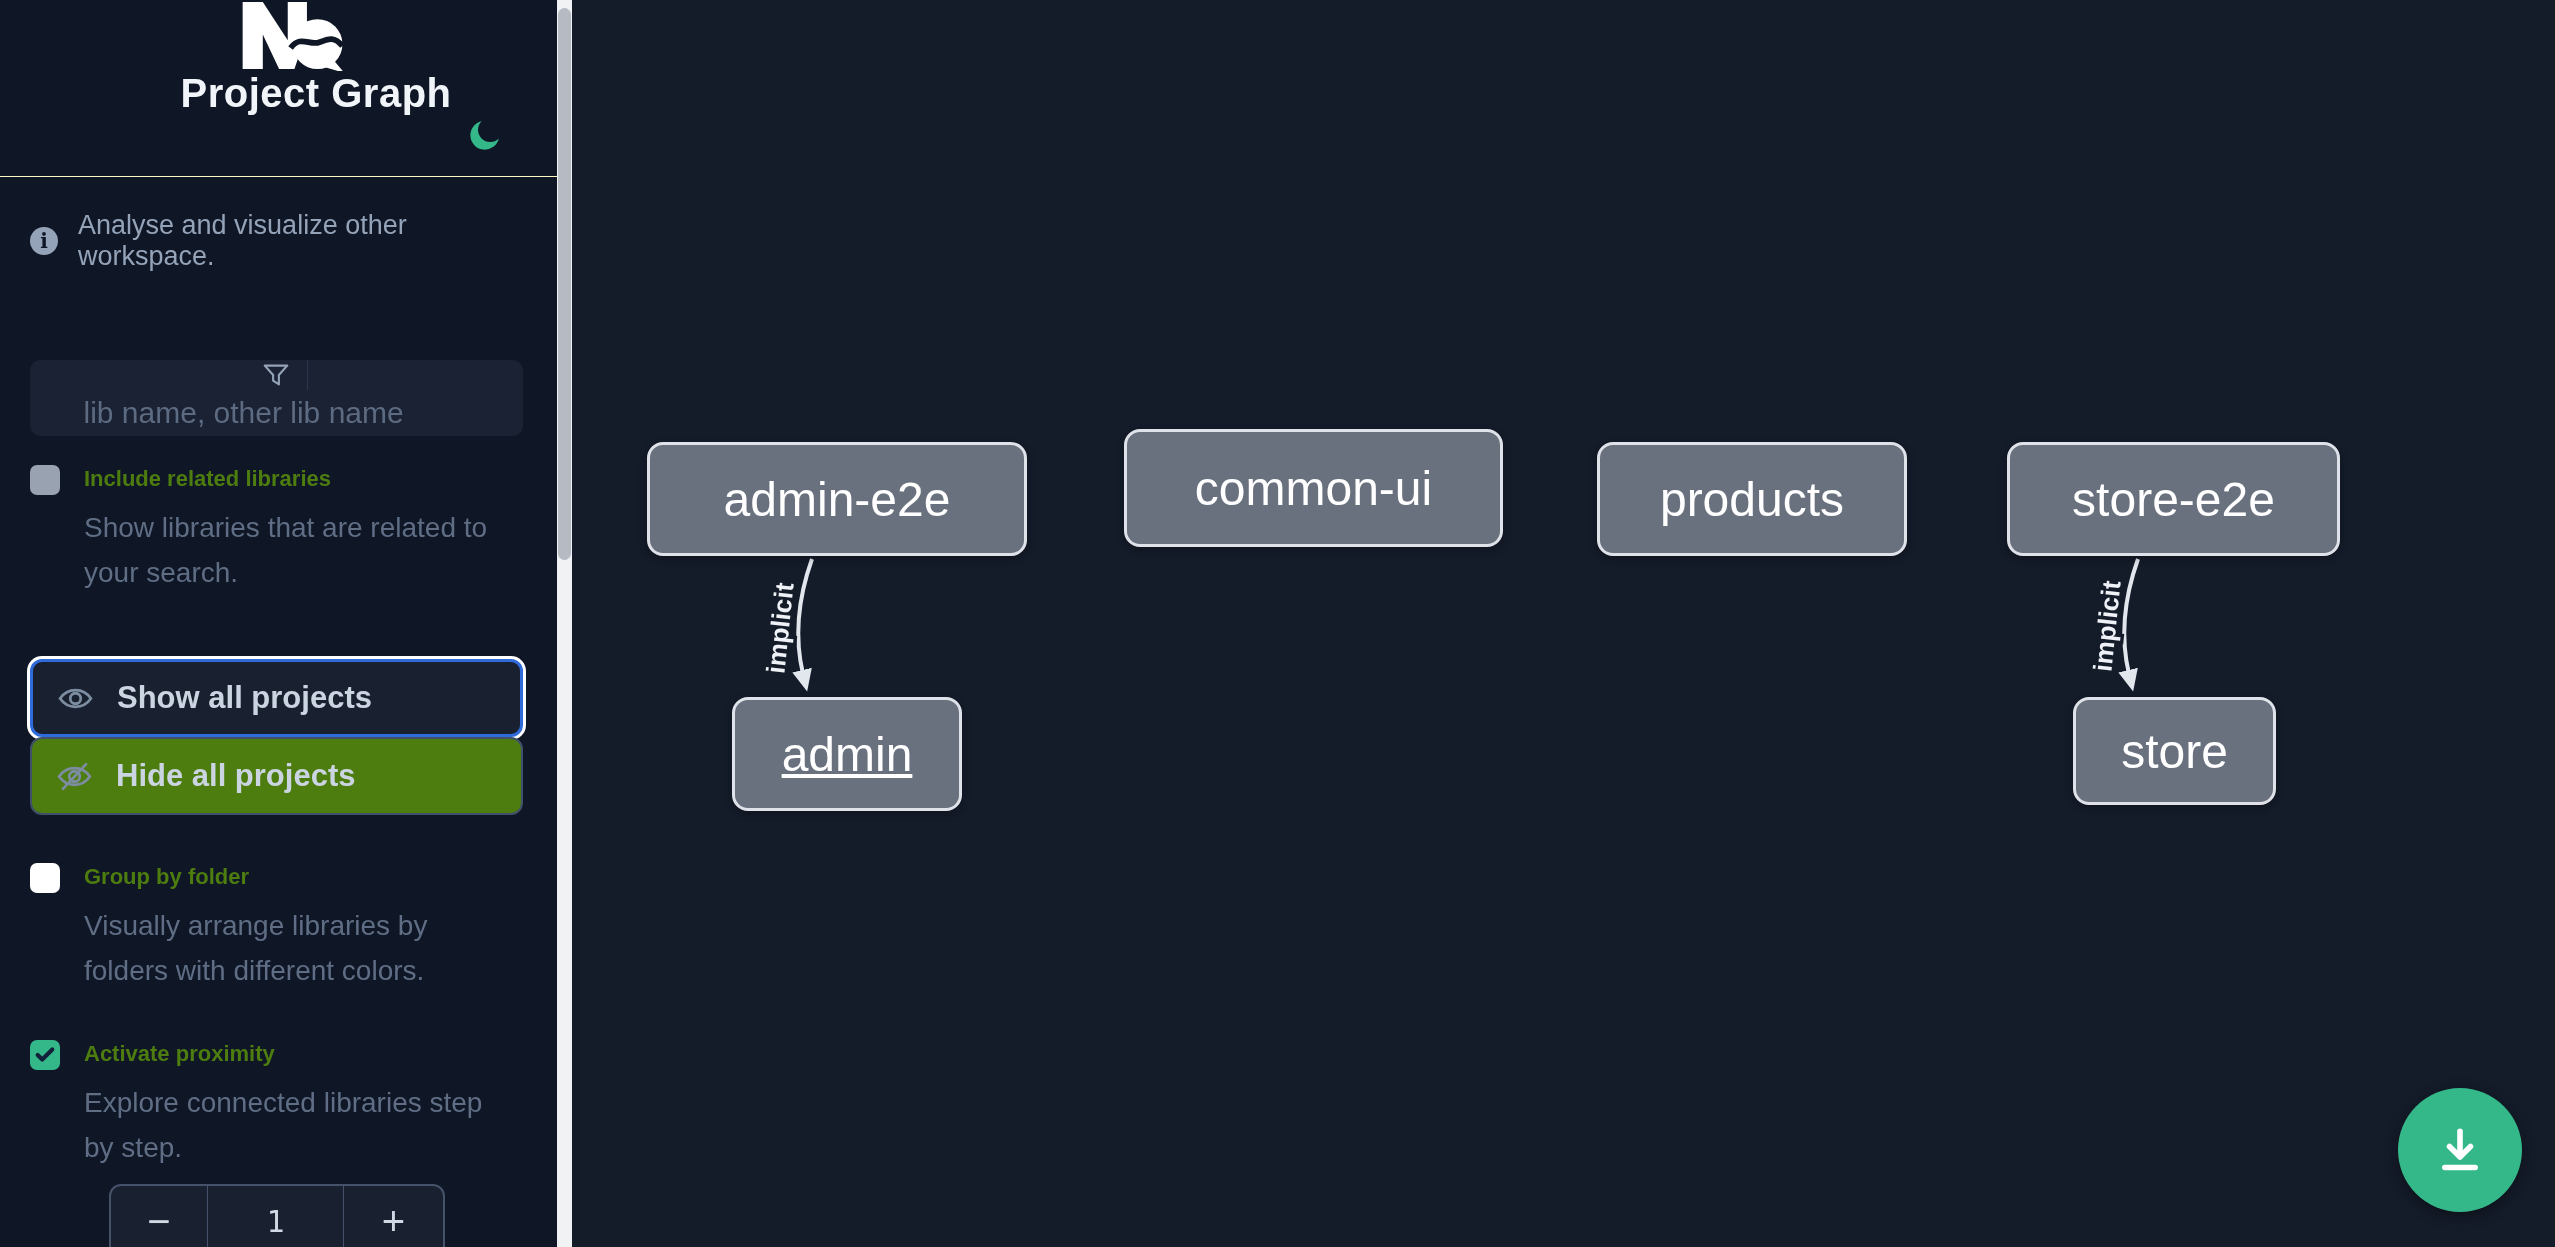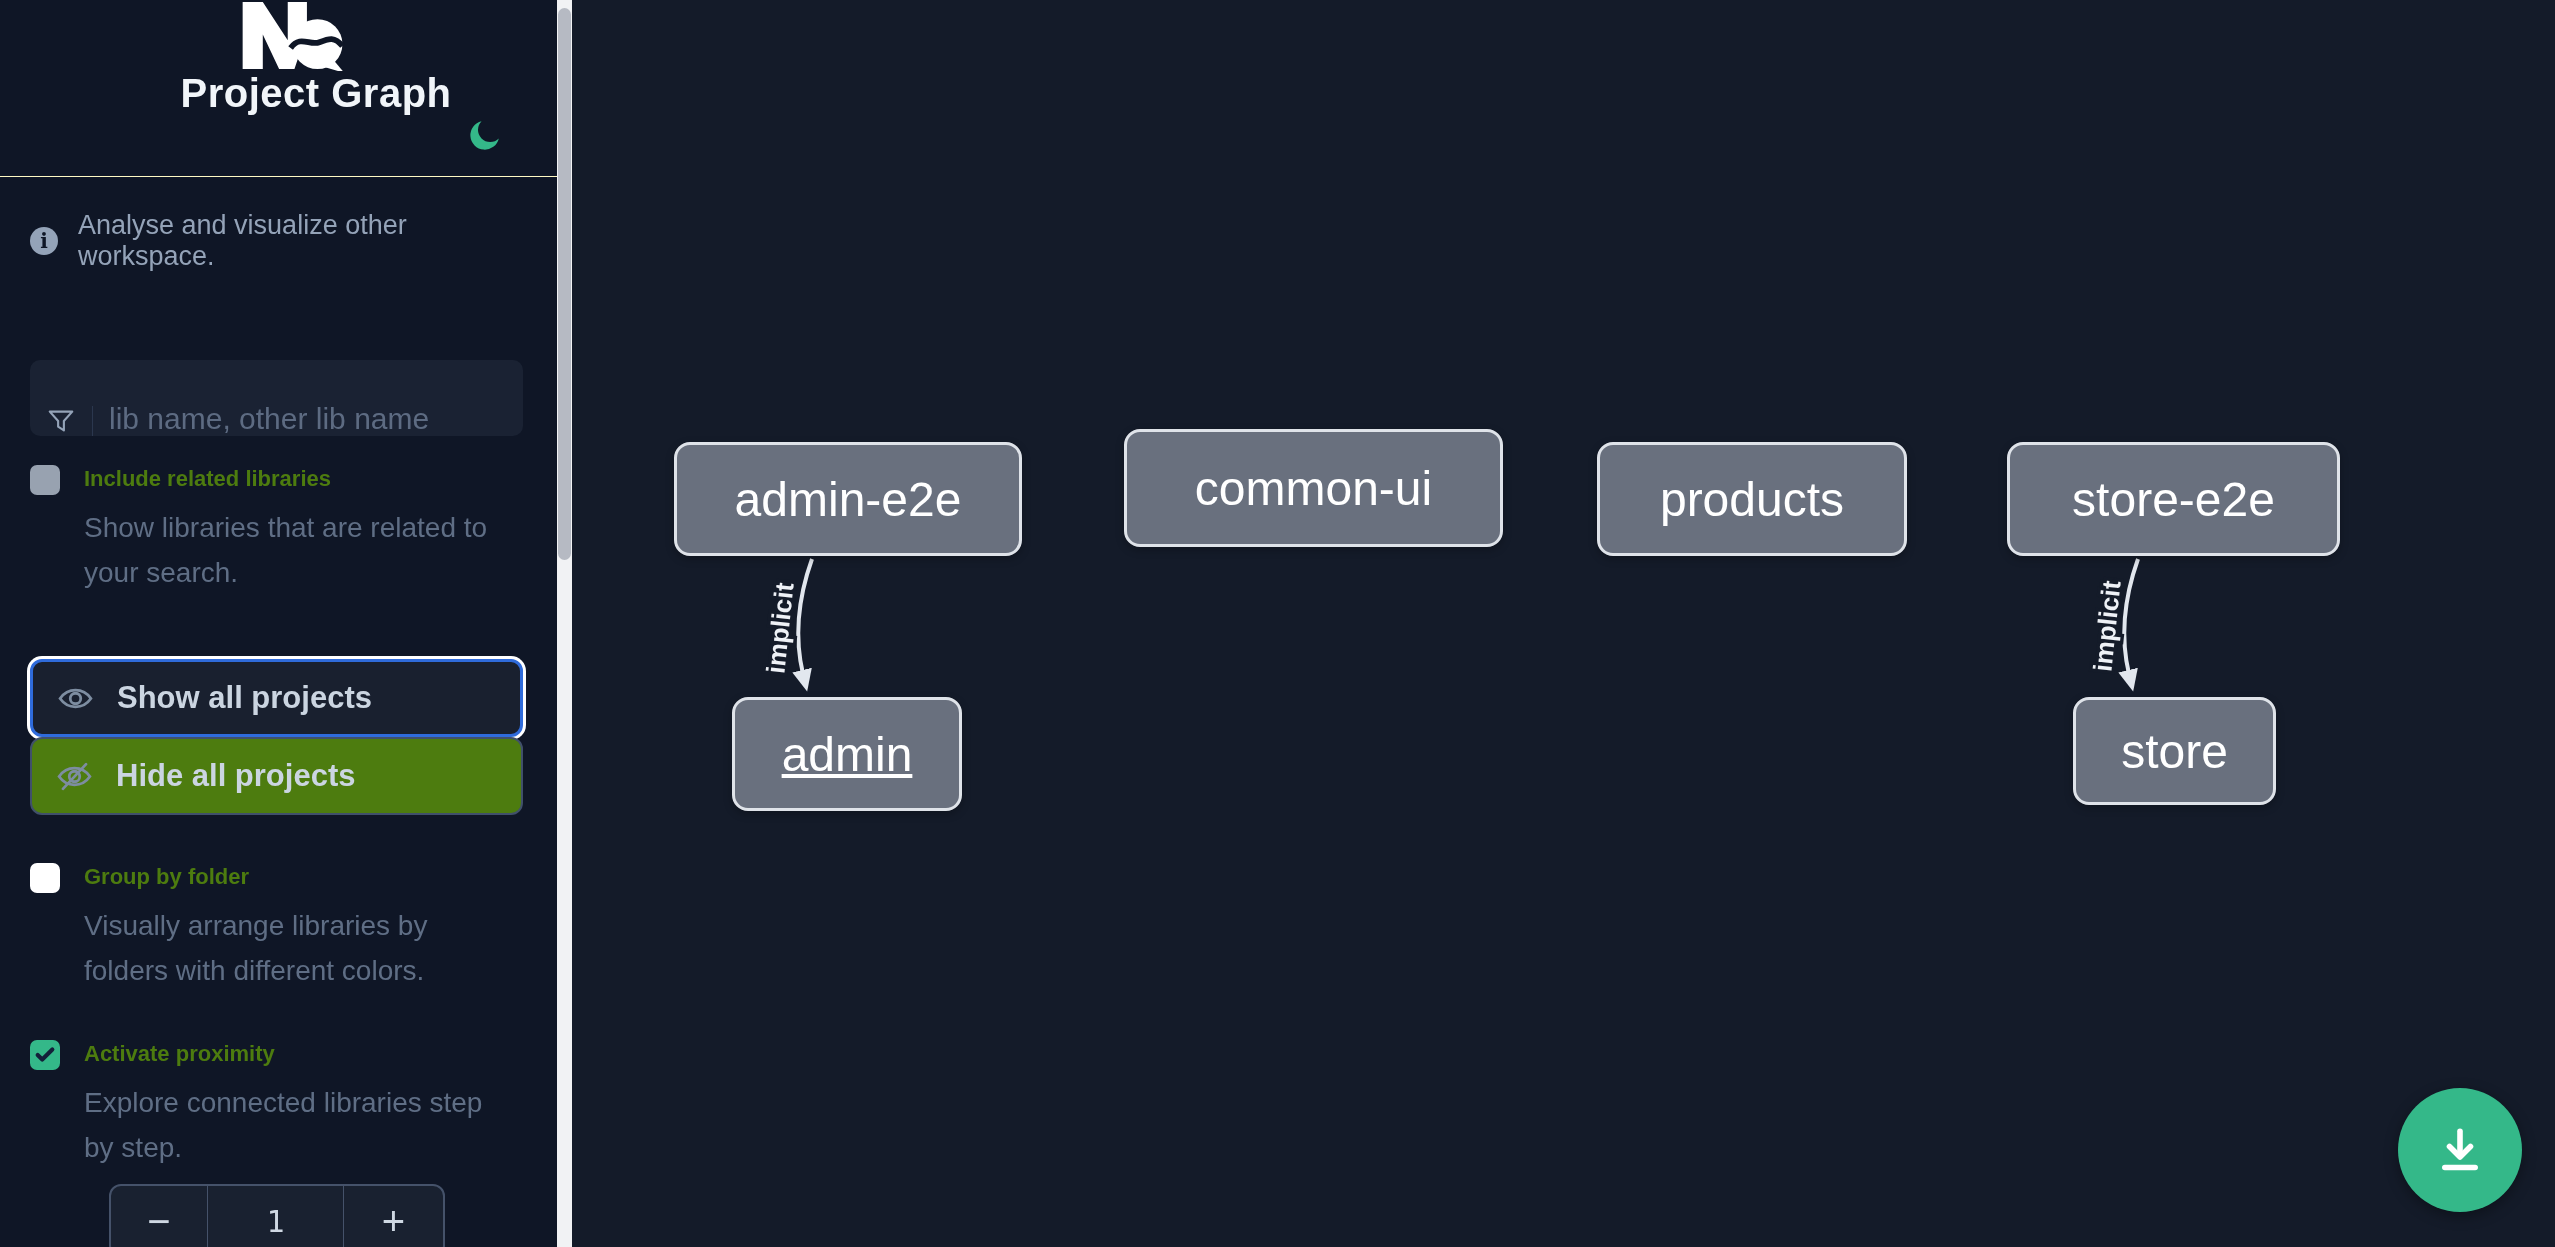--- a/index.html
+++ b/index.html
@@ -19,21 +19,21 @@
   .sb-content { padding:0 34px 0 30px; }
 
   .tagline { margin-top:33px; display:flex; align-items:center; gap:20px;
              color:#94a3b8; font-size:27px; }
   .info-icon { width:28px; height:28px; border-radius:50%; background:#94a3b8;
                color:#0f1626; font-weight:700; font-size:20px; display:flex;
                align-items:center; justify-content:center; flex:0 0 auto;
                font-family:"DejaVu Serif",serif; }
 
   .search-box { margin-top:88px; height:76px; background:#1a2233; border-radius:10px;
-                display:flex; align-items:flex-end; overflow:hidden; }
+                display:flex; align-items:center; overflow:hidden;flex-direction:column; }
   .search-icon-cell { width:63px; display:flex; align-items:center; justify-content:center;
                       border-right:1px solid #2b374e; flex:0 0 auto; }
   .search-box input { flex:1; background:transparent; border:none; outline:none;
                       font-size:30px; color:#cbd5e1; padding:0 16px;
                       font-family:"Liberation Sans","DejaVu Sans",sans-serif; }
   .search-box input::placeholder { color:#5d6b82; }
 
   .check-row { display:flex; gap:24px; align-items:flex-start; }
   .checkbox { width:30px; height:30px; border-radius:7px; flex:0 0 auto; margin-top:2px;
               cursor:pointer; display:flex; align-items:center; justify-content:center; }
@@ -197,21 +197,21 @@
       </marker>
     </defs>
     <g id="edges">
         <path d="M240 559 C229 590 221 632 231 674" class="edge-path" marker-end="url(#arrow)"></path>
         <text x="217" y="629" text-anchor="middle" transform="rotate(-84 217 629)" class="edge-label">implicit</text>
         <path d="M1566 559 C1555 590 1547 632 1557 674" class="edge-path" marker-end="url(#arrow)"></path>
         <text x="1544" y="627" text-anchor="middle" transform="rotate(-84 1544 627)" class="edge-label">implicit</text>
       </g>
   </svg>
   <div id="nodes">
-      <div class="graph-node" style="left: 102px; top: 442px; width: 348px; height: 114px;">admin-e2e</div>
+      <div class="graph-node" style="left: 75px; top: 442px; width: 380px; height: 114px;">admin-e2e</div>
       <div class="graph-node" style="left: 552px; top: 429px; width: 379px; height: 118px;">common-ui</div>
       <div class="graph-node" style="left: 1025px; top: 442px; width: 310px; height: 114px;">products</div>
       <div class="graph-node" style="left: 1435px; top: 442px; width: 333px; height: 114px;">store-e2e</div>
       <div class="graph-node" style="left: 160px; top: 697px; width: 230px; height: 114px; text-decoration: underline;">admin</div>
       <div class="graph-node" style="left: 1501px; top: 697px; width: 203px; height: 108px;">store</div>
     </div>
 
   <button class="fab">
     <svg width="56" height="56" viewBox="0 0 24 24" fill="none" stroke="#ffffff" stroke-width="2.4" stroke-linecap="round" stroke-linejoin="round">
       <line x1="12" y1="4" x2="12" y2="14.5"></line>

